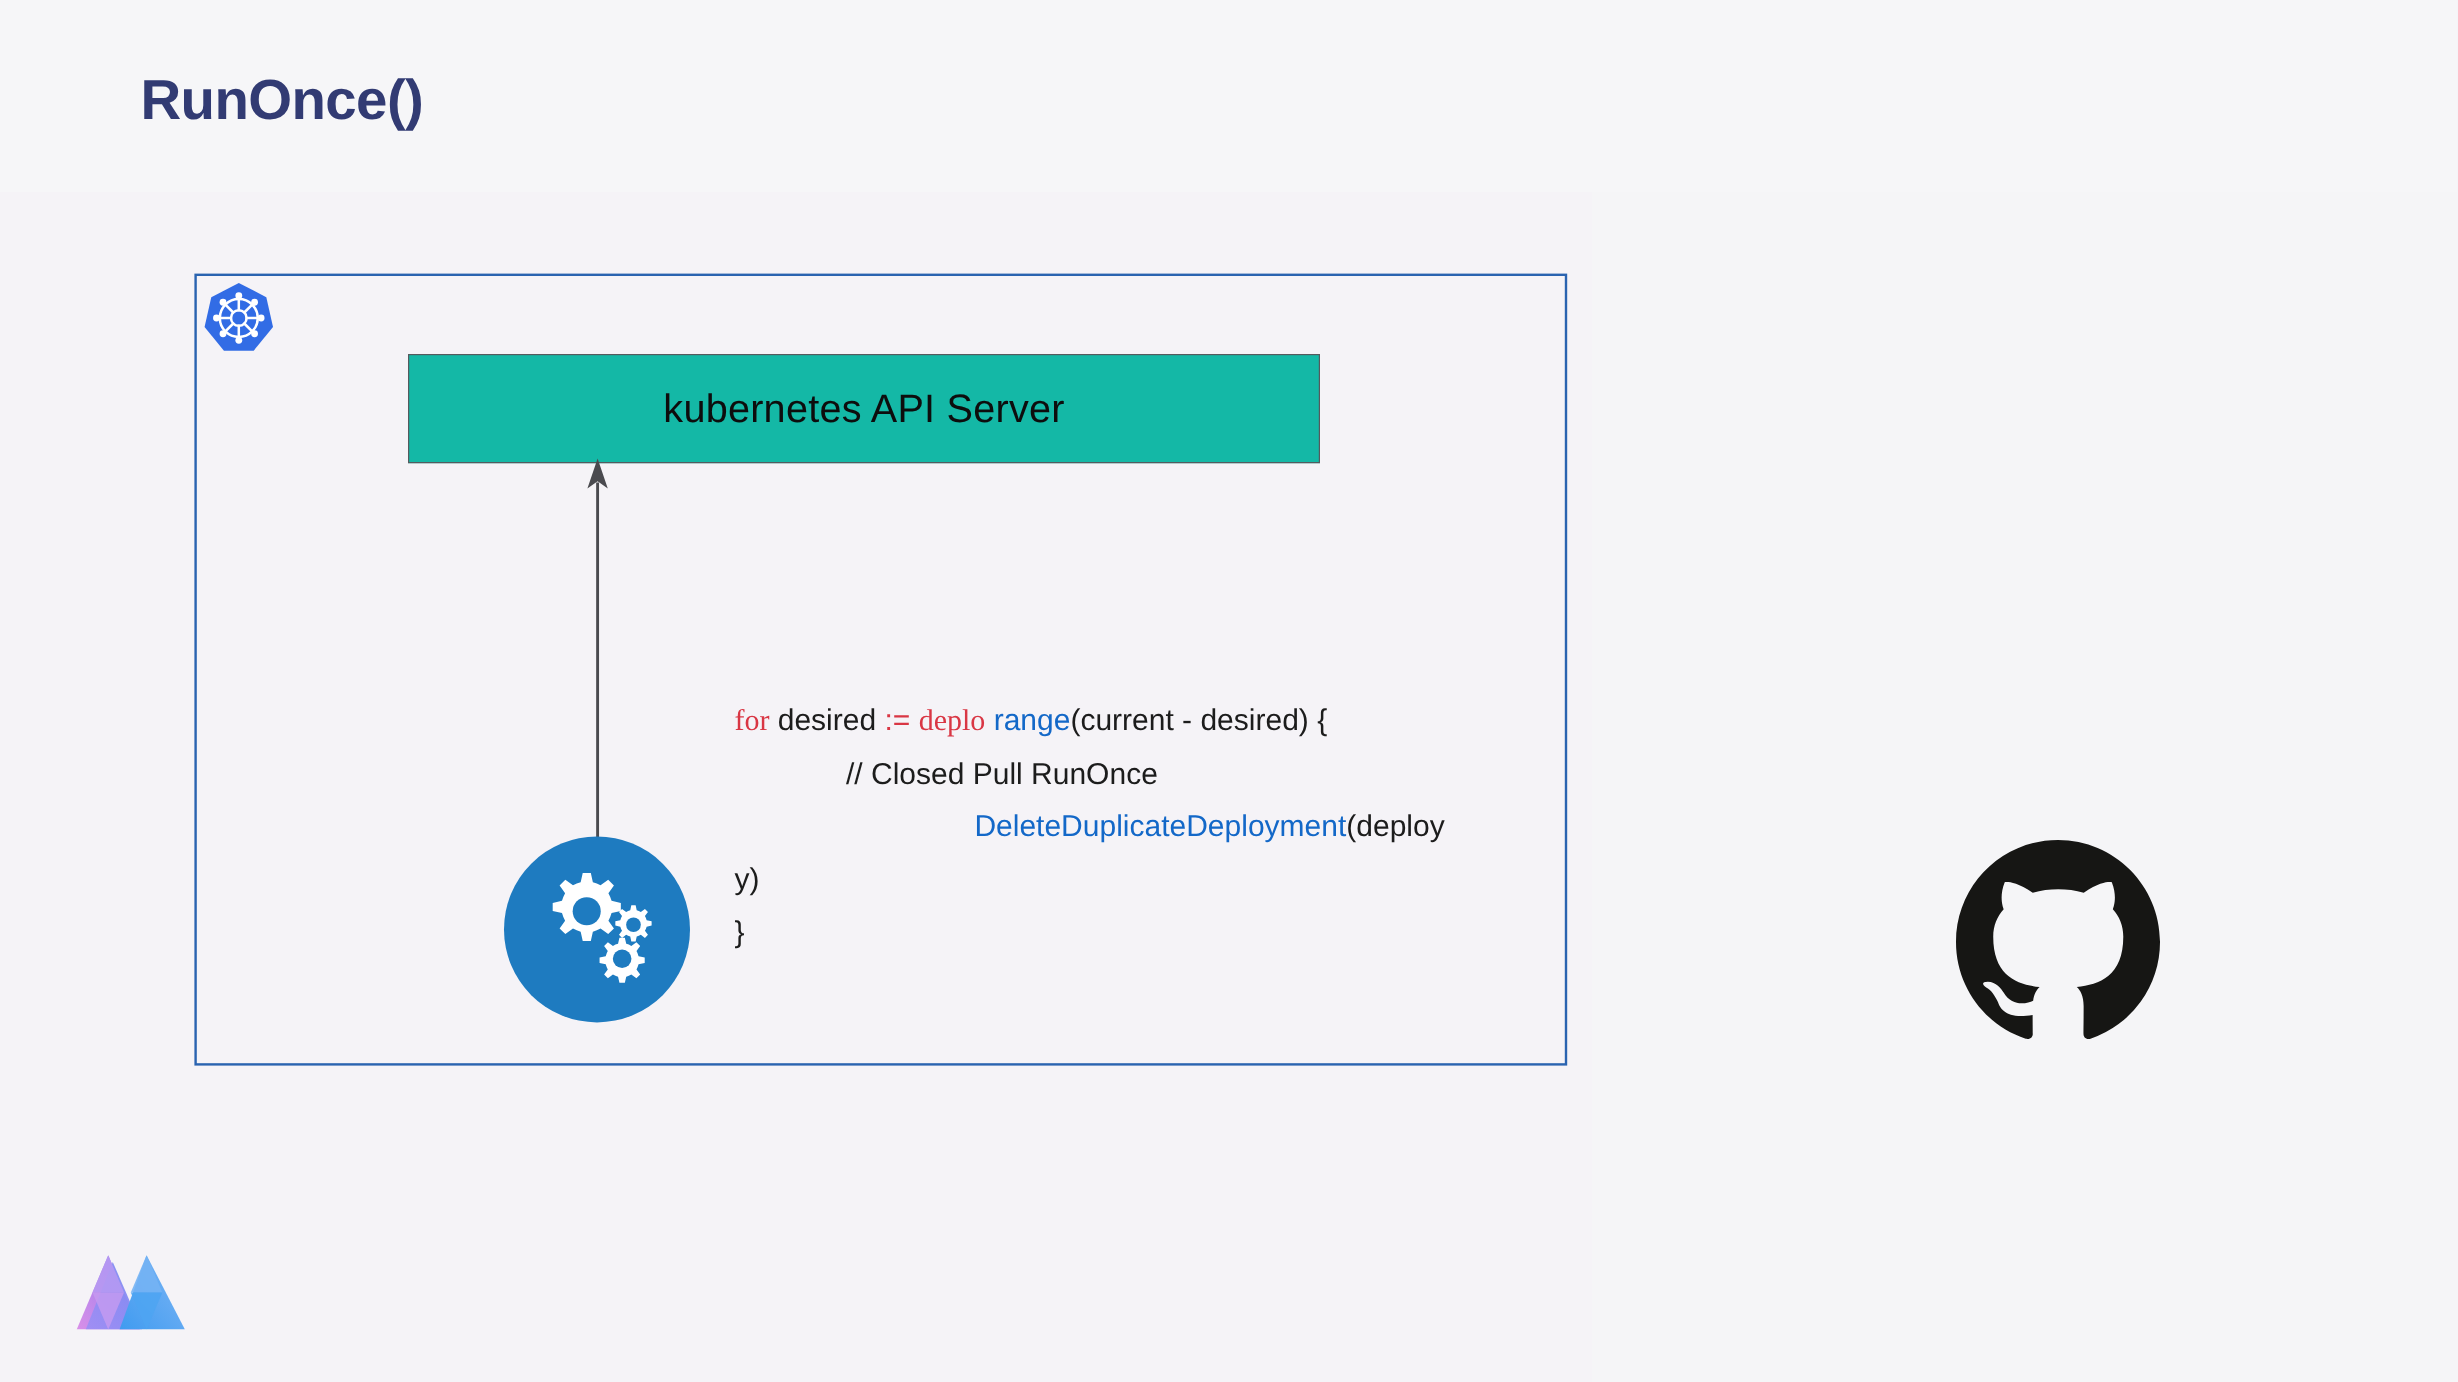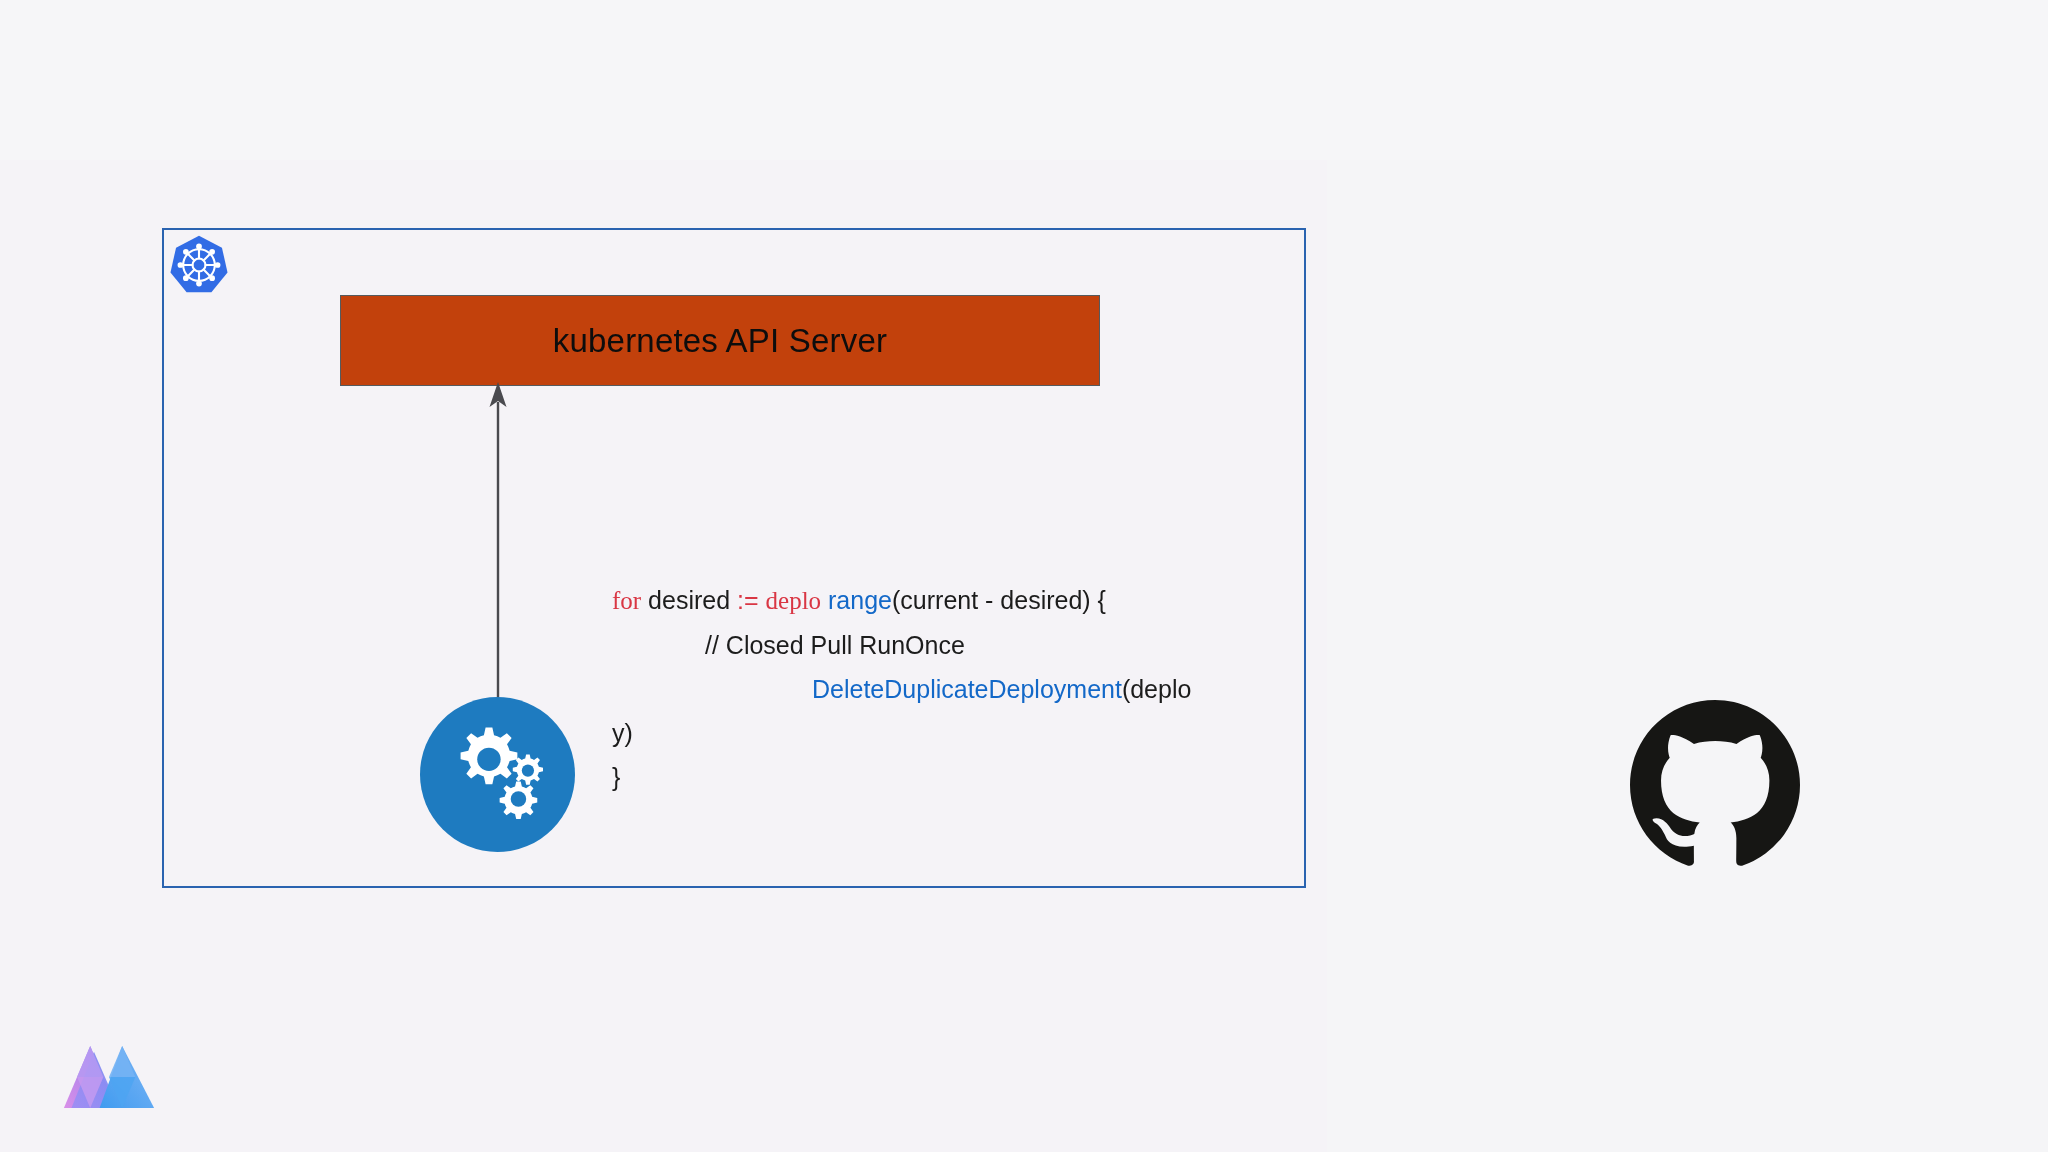--- a/index.html
+++ b/index.html
@@ -74,21 +74,21 @@
   }
   .k8s-logo svg { display: block; width: 100%; height: 100%; }
 
   
   .api-server {
     position: absolute;
     left: 340px;
     top: 295px;
     width: 760px;
     height: 91px;
-    background: #c2410c;
+    background: #14b8a6;
     border: 1px solid #555a5e;
     box-sizing: border-box;
     display: flex;
     align-items: center;
     justify-content: center;
   }
   .api-server-label {
     font-size: 33px;
     color: #0d0d0d;
     letter-spacing: 0.2px;
@@ -171,20 +171,21 @@
 </style>
 </head>
 <body>
 
 <div id="slide">
 
   <div class="bg-band-top"></div>
   <div class="bg-band-main"></div>
   <div class="bg-band-right"></div>
 
+  <div class="slide-title">RunOnce()</div>
 
   <div class="cluster-box"></div>
 
   <div class="k8s-logo">
     <svg viewBox="0 0 100 100" xmlns="http://www.w3.org/2000/svg">
       <polygon points="50,3 87,22 96,62 70,94 30,94 4,62 13,22" fill="#326ce5"></polygon>
       <g fill="none" stroke="#ffffff" stroke-width="3.4" stroke-linecap="round" stroke-linejoin="round">
         <circle cx="50" cy="50" r="10.5"></circle>
         <circle cx="50" cy="50" r="25.5"></circle>
         <line x1="50" y1="24.5" x2="50" y2="39.5"></line>
@@ -236,21 +237,21 @@
           <circle cx="80.5" cy="85.5" r="8.6"></circle>
           <circle cx="91" cy="54" r="6.8"></circle>
         </g>
       </svg>
     </span>
   </div>
 
   <div class="code-block">
       <span class="code-line indent-0"><span class="tok-kw">for</span><span class="tok-txt"> desired </span><span class="tok-op">:=</span><span class="tok-txt"> </span><span class="tok-kw">deplo</span><span class="tok-txt"> </span><span class="tok-fn">range</span><span class="tok-txt">(current - desired) {</span></span>
       <span class="code-line indent-1"><span class="tok-cmt">// Closed Pull RunOnce</span></span>
-      <span class="code-line indent-2"><span class="tok-fn">DeleteDuplicateDeployment</span><span class="tok-txt">(deplo</span></span>
+      <span class="code-line indent-2"><span class="tok-fn">DeleteDuplicateDeployment</span><span class="tok-txt">(deploy</span></span>
       <span class="code-line indent-0"><span class="tok-txt">y)</span></span>
       <span class="code-line indent-0"><span class="tok-txt">}</span></span>
     </div>
 
   <div class="github-mark">
     <svg viewBox="0 0 16 16" xmlns="http://www.w3.org/2000/svg">
       <path fill="#161614" fill-rule="evenodd" d="M8 0C3.58 0 0 3.58 0 8c0 3.54 2.29 6.53 5.47 7.59.4.07.55-.17.55-.38
         0-.19-.01-.82-.01-1.49-2.01.37-2.53-.49-2.69-.94-.09-.23-.48-.94-.82-1.13-.28-.15-.68-.52-.01-.53.63-.01
         1.08.58 1.23.82.72 1.21 1.87.87 2.33.66.07-.52.28-.87.51-1.07-1.78-.2-3.64-.89-3.64-3.95
         0-.87.31-1.59.82-2.15-.08-.2-.36-1.02.08-2.12 0 0 .67-.21 2.2.82.64-.18 1.32-.27 2-.27s1.36.09 2 .27c1.53-1.04

